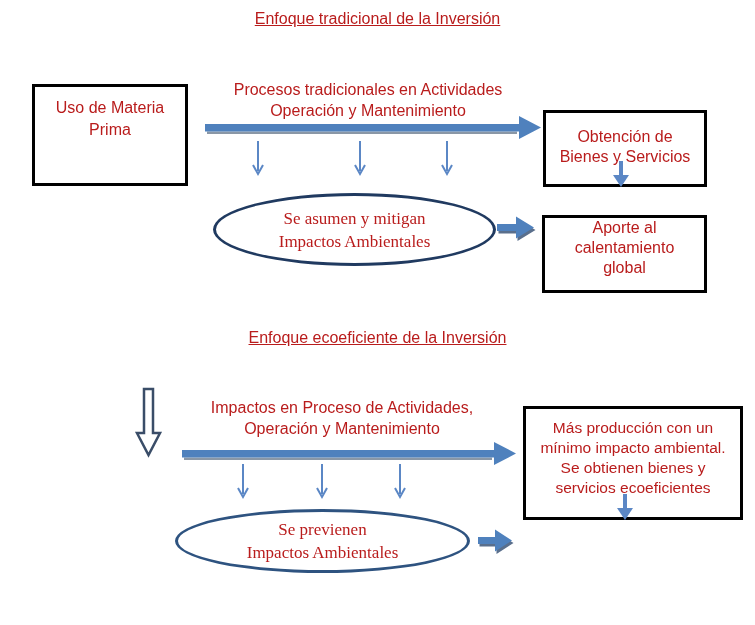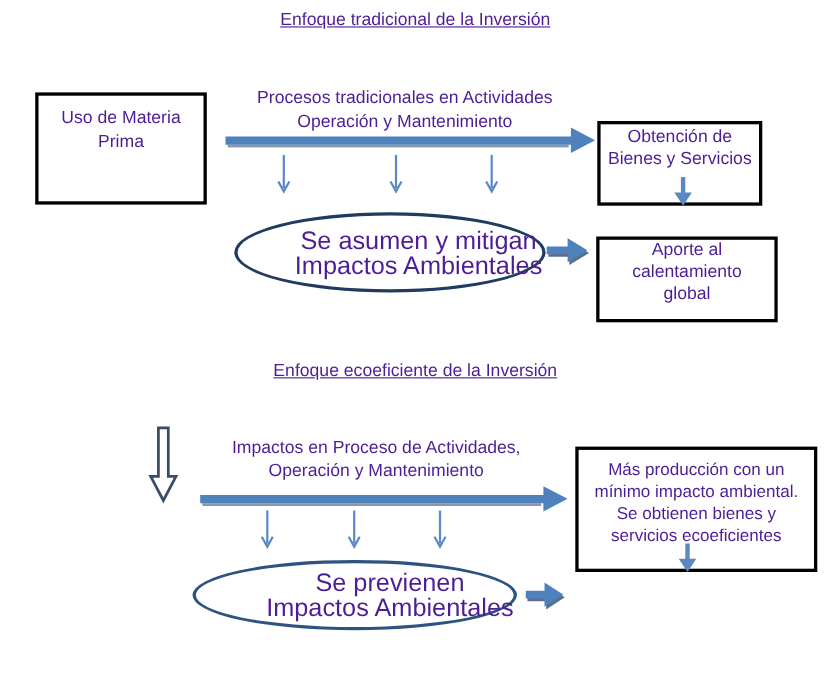--- a/index.html
+++ b/index.html
@@ -1,46 +1,46 @@
 <!DOCTYPE html>
 <html><head>
 <meta charset="utf-8">
 <style>
   html,body{margin:0;padding:0;background:#fff;}
   .canvas{
     position:relative;width:755px;height:625px;background:#ffffff;overflow:hidden;
-    font-family:"Liberation Sans","DejaVu Sans",sans-serif;color:#4c1d95;
+    font-family:"Liberation Sans","DejaVu Sans",sans-serif;color:#b91c1c;
   }
   .title{
     position:absolute;left:0;width:755px;text-align:center;
     font-size:16px;text-decoration:underline;
   }
   #t-title{top:10px;}
   #b-title{top:329px;}
   .pre{white-space:pre-line;}
   .box{
     position:absolute;box-sizing:border-box;border:3px solid #000;
     text-align:center;font-size:16px;line-height:20px;background:#fff;margin-top:28px;
   }
   #t-left{left:32px;top:56px;width:156px;height:102px;padding-top:10px;line-height:22px;}
-  #t-right1{left:543px;top:82px;width:150px;height:77px;padding-top:2px;}
+  #t-right1{left:543px;top:82px;width:164px;height:77px;padding-top:14px;}
   #t-right2{left:542px;top:187px;width:165px;height:78px;display:flex;align-items:flex-start;justify-content:center;}
   #b-left{left:12px;top:379px;width:155px;height:103px;}
   #b-left .inner{margin:9px 0 0 8px;width:122px;text-align:center;line-height:22px;}
   #b-right1{left:523px;top:378px;width:220px;height:114px;padding-top:9px;font-size:15.5px;}
   #b-right2{left:523px;top:523px;width:220px;height:94px;padding-top:6px;font-size:15.5px;line-height:21px;}
   .plabel{
     position:absolute;text-align:center;font-size:16px;line-height:21px;
   }
   #t-process{left:196px;top:79px;width:344px;}
   #b-process{left:172px;top:397px;width:340px;}
   .ellipse{
     position:absolute;box-sizing:border-box;border-radius:50%;background:#fff;
-    display:flex;align-items:center;justify-content:flex-end;
-    text-align:center;font-size:23px;line-height:23px;
+    display:flex;align-items:center;justify-content:center;
+    text-align:center;font-size:17px;line-height:23px;font-family:Liberation Serif, serif;
   }
   #t-ellipse{left:213px;top:193px;width:283px;height:73px;border:3.5px solid #203a60;}
   #b-ellipse{left:175px;top:509px;width:295px;height:64px;border:3px solid #2e5380;}
   #arrow-overlay{position:absolute;left:0;top:0;pointer-events:none;}
 </style>
 </head>
 <body>
 
 <div class="canvas">
 

